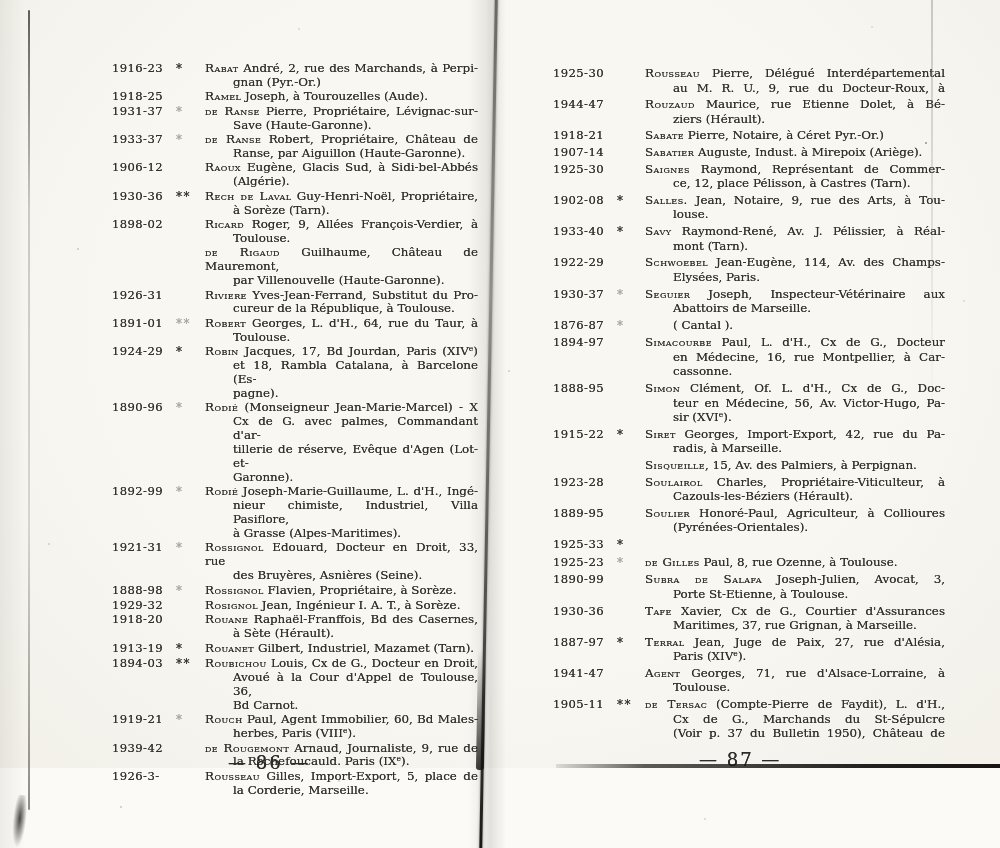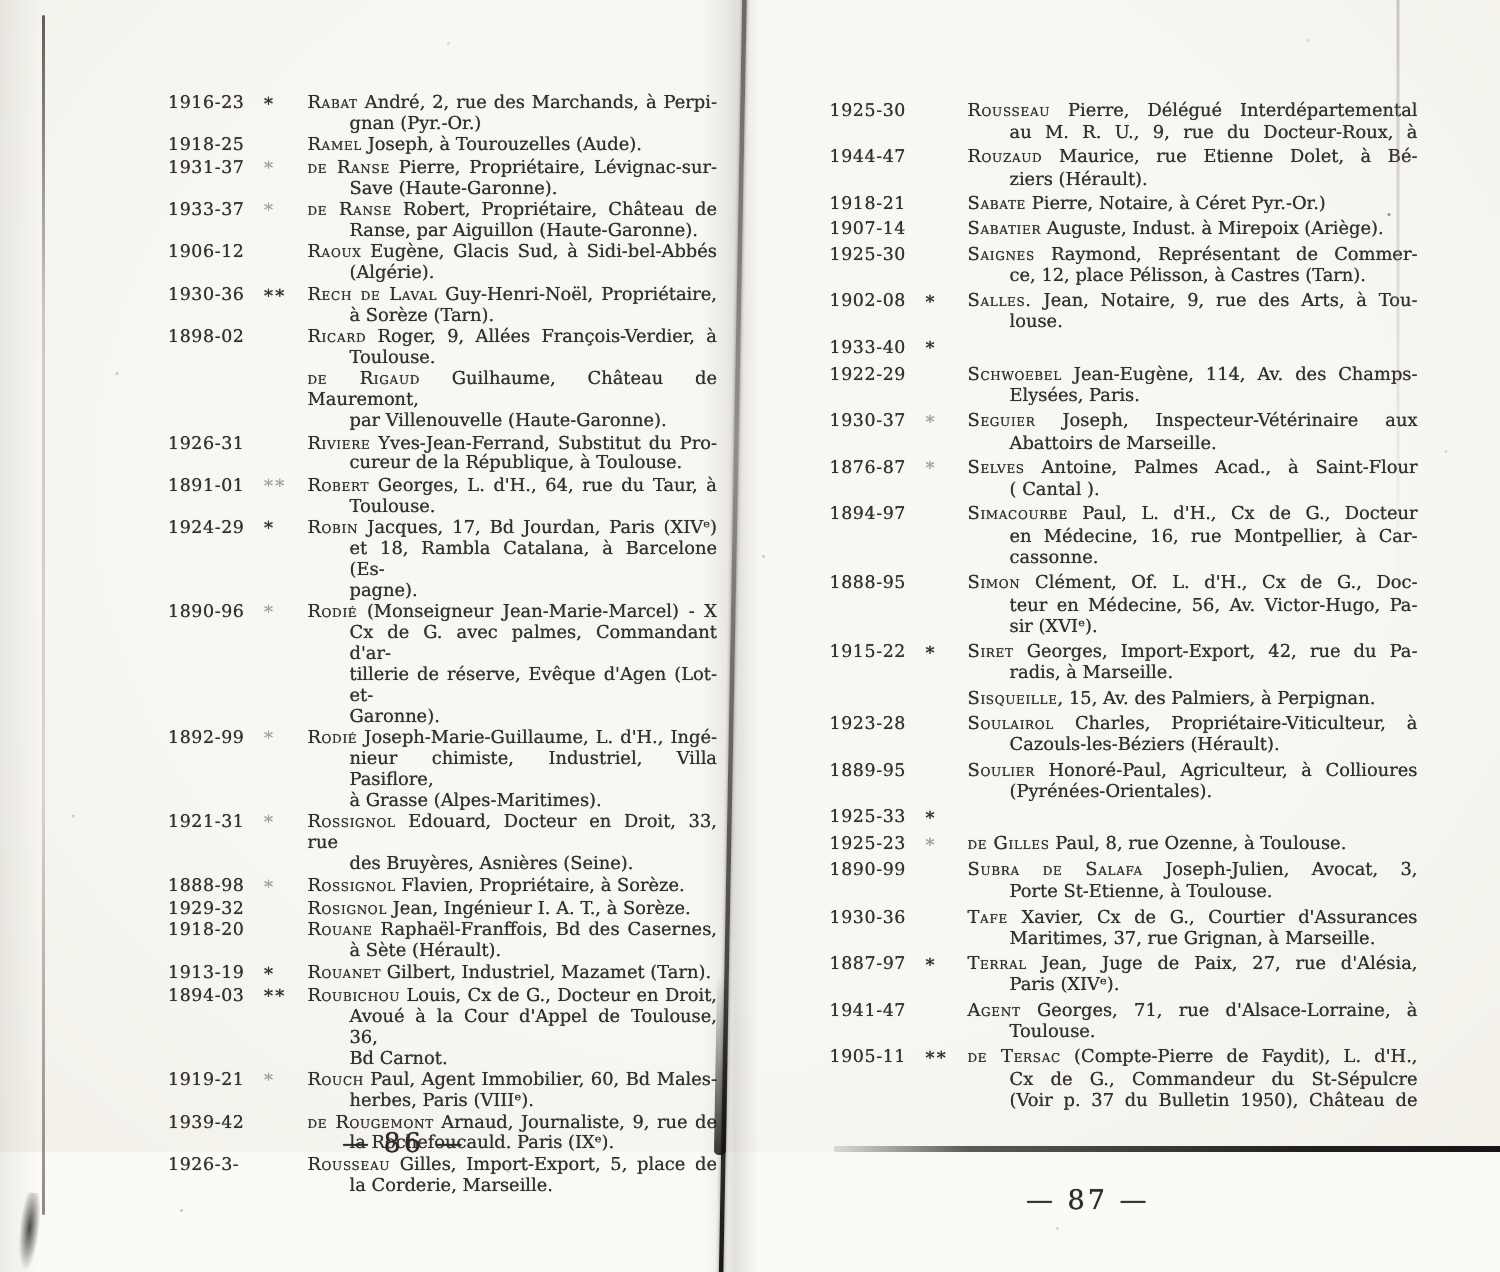--- a/index.html
+++ b/index.html
@@ -23,21 +23,21 @@
   .etext{font-size:11.9px;}
   .line{text-align:justify;text-align-last:justify;}
   .line.cont{margin-left:28px;}
   .line.last{text-align-last:left;}
   .sc{font-variant:small-caps;letter-spacing:.45px;}
   .pagenum{
     position:absolute;font-size:18px;letter-spacing:2px;
     color:#2d2b27;text-shadow:0 0 .6px rgba(45,43,39,.9);
   }
   .pagenum-left{left:228px;top:752px;}
-  .pagenum-right{left:684px;top:749px;margin-top:41px;}
+  .pagenum-right{left:699px;top:749px;}
   
   .gutter-soft{position:absolute;left:468px;top:0;width:38px;height:848px;
     background:linear-gradient(90deg,rgba(0,0,0,0),rgba(95,90,82,.10) 45%,rgba(95,90,82,.16) 58%,rgba(0,0,0,0));}
   .gutter-main{position:absolute;left:487px;top:-8px;width:2.5px;height:868px;border-radius:2px;
     background:linear-gradient(180deg,rgba(45,42,38,.68),rgba(60,56,50,.48) 35%,rgba(32,30,26,.75) 70%,rgba(12,11,10,.95));
     transform:rotate(1.05deg);box-shadow:0 0 2.5px rgba(60,55,50,.55);}
   .gutter-bottom{position:absolute;left:477px;bottom:-2px;width:8px;height:120px;border-radius:3px;
     background:linear-gradient(180deg,rgba(18,16,14,0),rgba(18,16,14,.82));transform:rotate(1deg);}
   .left-margin-shade{position:absolute;left:0;top:0;width:26px;height:848px;
     background:linear-gradient(90deg,rgba(150,148,140,.14),rgba(150,148,140,0));}
@@ -293,20 +293,24 @@
     <span class="years">1902-08</span>
     <span class="mark">*</span>
     <span class="etext">
           <div class="line"><span class="sc">Salles.</span> Jean, Notaire, 9, rue des Arts, à Tou-</div>
           <div class="line cont last">louse.</div>
         </span>
   </div>
       <div class="entry">
     <span class="years">1933-40</span>
     <span class="mark">*</span>
+    <span class="etext">
+          <div class="line"><span class="sc">Savy</span> Raymond-René, Av. J. Pélissier, à Réal-</div>
+          <div class="line cont last">mont (Tarn).</div>
+        </span>
   </div>
       <div class="entry">
     <span class="years">1922-29</span>
     <span class="mark"></span>
     <span class="etext">
           <div class="line"><span class="sc">Schwoebel</span> Jean-Eugène, 114, Av. des Champs-</div>
           <div class="line cont last">Elysées, Paris.</div>
         </span>
   </div>
       <div class="entry">
@@ -314,21 +318,20 @@
     <span class="mark faded">*</span>
     <span class="etext">
           <div class="line"><span class="sc">Seguier</span> Joseph, Inspecteur-Vétérinaire aux</div>
           <div class="line cont last">Abattoirs de Marseille.</div>
         </span>
   </div>
       <div class="entry">
     <span class="years">1876-87</span>
     <span class="mark faded">*</span>
     <span class="etext">
-          <div class="line"><span class="sc">Selves</span> Antoine, Palmes Acad., à Saint-Flour</div>
           <div class="line cont last">( Cantal ).</div>
         </span>
   </div>
       <div class="entry">
     <span class="years">1894-97</span>
     <span class="mark"></span>
     <span class="etext">
           <div class="line"><span class="sc">Simacourbe</span> Paul, L. d'H., Cx de G., Docteur</div>
           <div class="line cont">en Médecine, 16, rue Montpellier, à Car-</div>
           <div class="line cont last">cassonne.</div>
@@ -415,21 +418,21 @@
     <span class="etext">
           <div class="line"><span class="sc">Agent</span> Georges, 71, rue d'Alsace-Lorraine, à</div>
           <div class="line cont last">Toulouse.</div>
         </span>
   </div>
       <div class="entry">
     <span class="years">1905-11</span>
     <span class="mark">**</span>
     <span class="etext">
           <div class="line"><span class="sc">de Tersac</span> (Compte-Pierre de Faydit), L. d'H.,</div>
-          <div class="line cont">Cx de G., Commandeur du St-Sépulcre</div>
+          <div class="line cont">Cx de G., Marchands du St-Sépulcre</div>
           <div class="line cont">(Voir p. 37 du Bulletin 1950), Château de</div>
         </span>
   </div>
     </div>
 
   <div class="pagenum pagenum-left">— 86 —</div>
   <div class="pagenum pagenum-right">— 87 —</div>
 
   <div class="gutter-soft"></div>
   <div class="gutter-main"></div>

